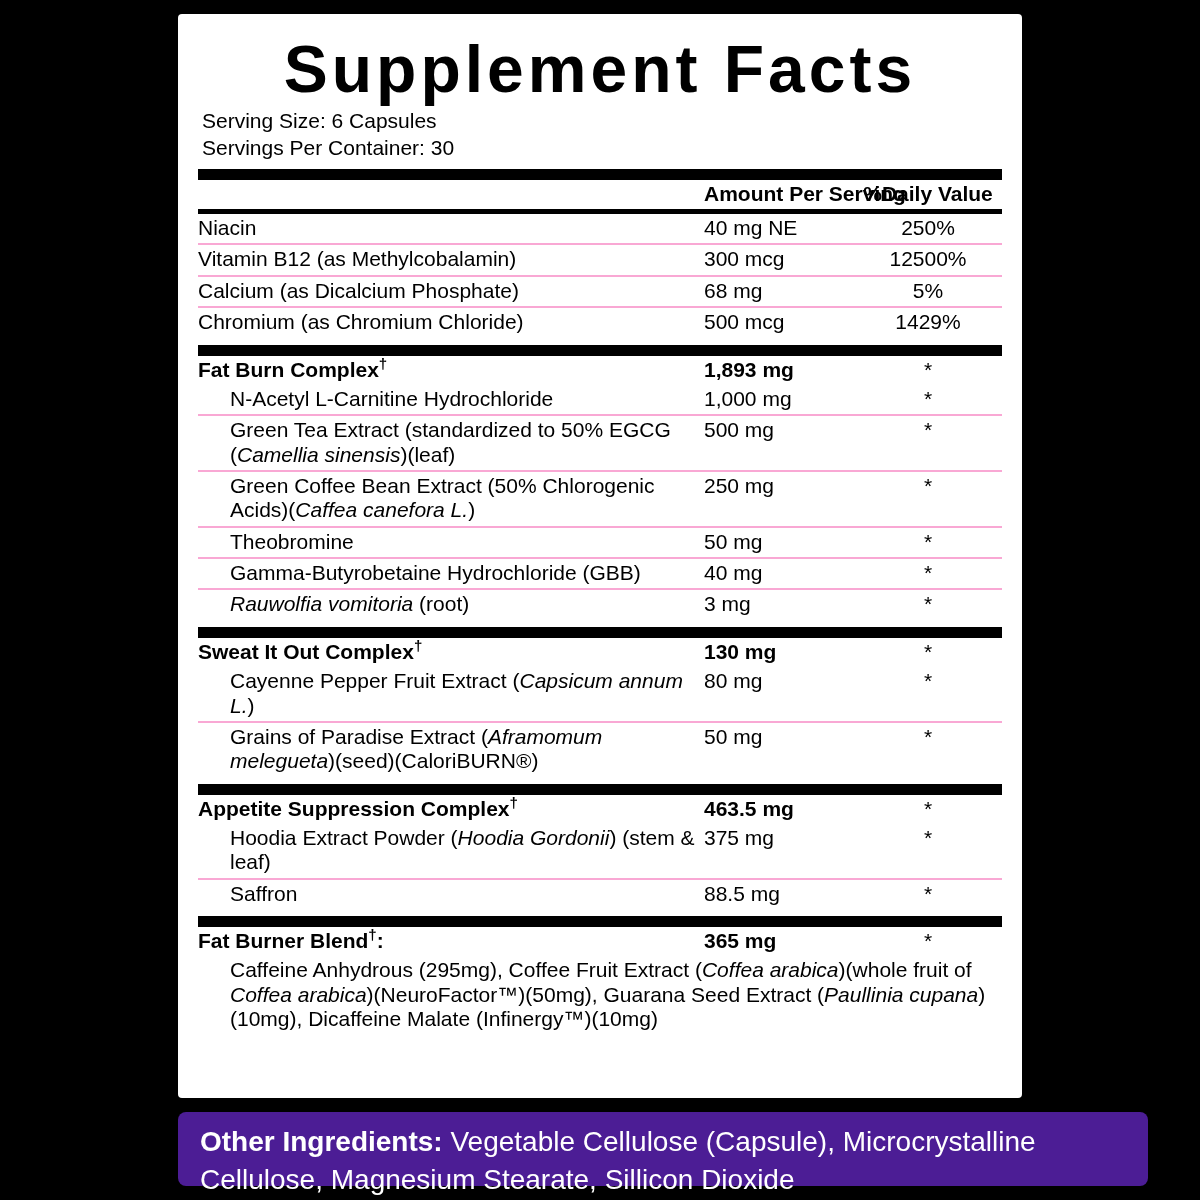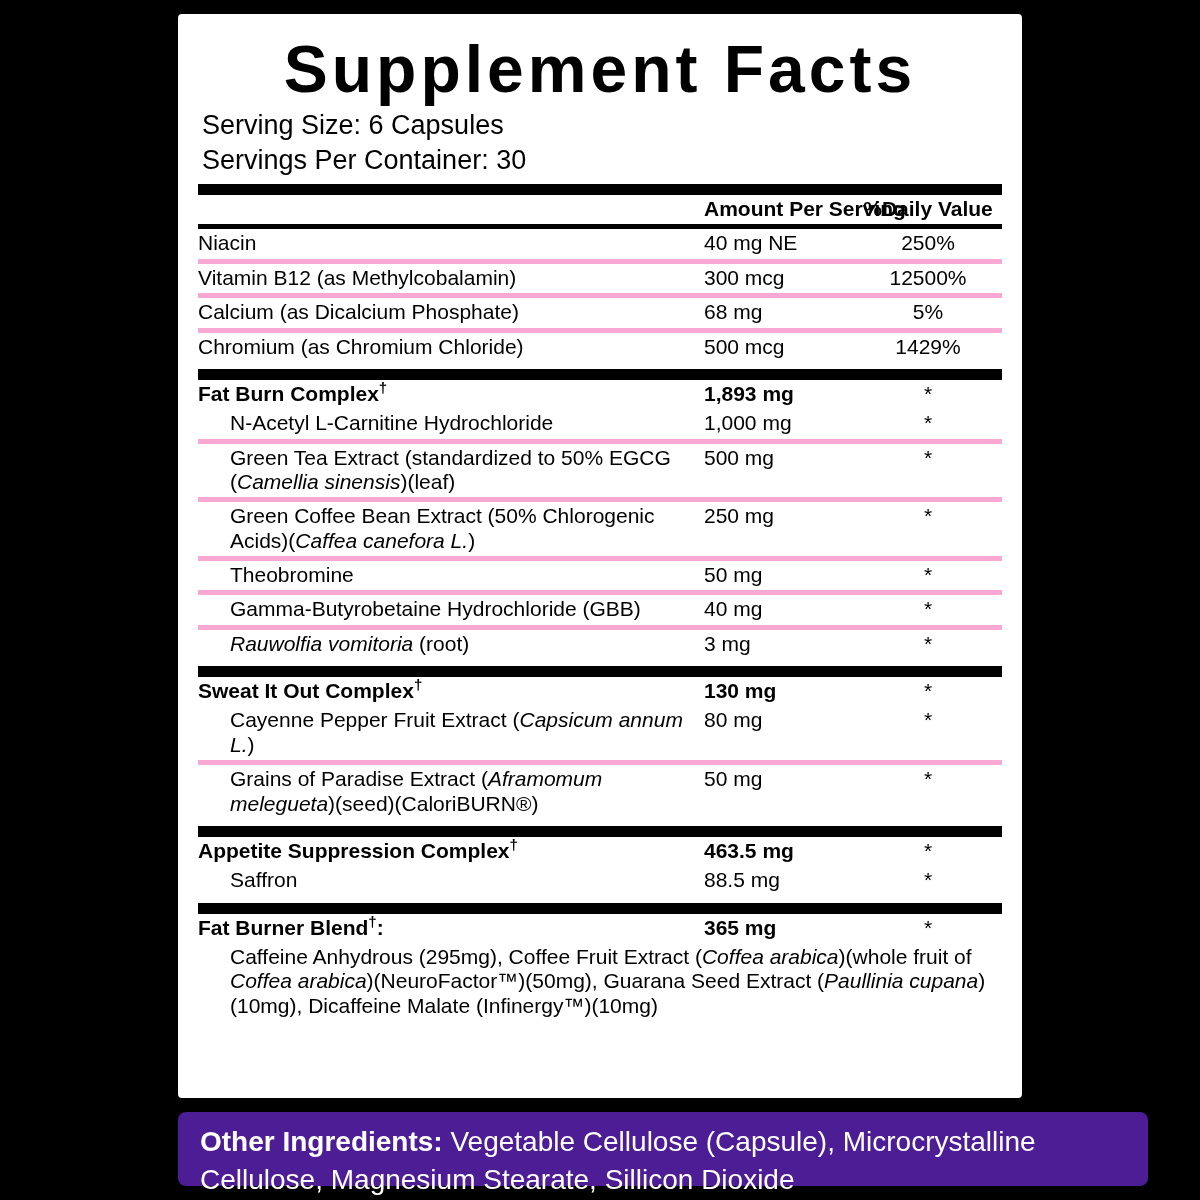--- a/index.html
+++ b/index.html
@@ -51,21 +51,21 @@
     font-weight: bold;
     letter-spacing: 4px;
     line-height: 1.0;
     color: #000;
     text-align: center;
     margin: 8px 0 6px 0;
     white-space: nowrap;
   }
 
   .serving-line {
-    font-size: 27px;
+    font-size: 21px;
     color: #000;
     line-height: 1.28;
     margin-left: 4px;
   }
 
   .rule-thick {
     height: 11px;
     background: #000;
     margin: 7px 0 0 0;
   }
@@ -93,21 +93,21 @@
 
   .hdr td {
     font-weight: bold;
     font-size: 22px;
     padding-bottom: 4px;
     padding-top: 2px;
   }
   .hdr .c-amt { text-align: right; padding-right: 6px; }
   .hdr .c-dv  { text-align: center; }
 
-  .row-line td { border-bottom: 5px solid #f9a8d4; }
+  .row-line td { border-bottom: 2px solid #f9a8d4; }
   .row-noline td { border-bottom: none; }
 
   .bold { font-weight: bold; }
   .ital { font-style: italic; }
   .indent1 { padding-left: 32px !important; }
 
   .blend-body td {
     padding-left: 32px !important;
     font-size: 21px;
     line-height: 1.26;
@@ -277,20 +277,25 @@
             <col>
             <col style="width:150px">
             <col style="width:148px">
           </colgroup>
         <tbody>
           <tr class="row-noline">
             <td class="c-name bold"><span>Appetite Suppression Complex</span><sup class="dag">†</sup></td>
             <td class="c-amt bold">463.5 mg</td>
             <td class="c-dv">*</td>
           </tr>
+          <tr class="row-line">
+            <td class="c-name indent1"><span>Hoodia Extract Powder (</span><span class="ital">Hoodia Gordonii</span><span>) (stem &amp; leaf)</span></td>
+            <td class="c-amt">375 mg</td>
+            <td class="c-dv">*</td>
+          </tr>
           <tr class="row-noline">
             <td class="c-name indent1">Saffron</td>
             <td class="c-amt">88.5 mg</td>
             <td class="c-dv">*</td>
           </tr>
         </tbody>
       </table>
 
       <div class="rule-thick"></div>
 

